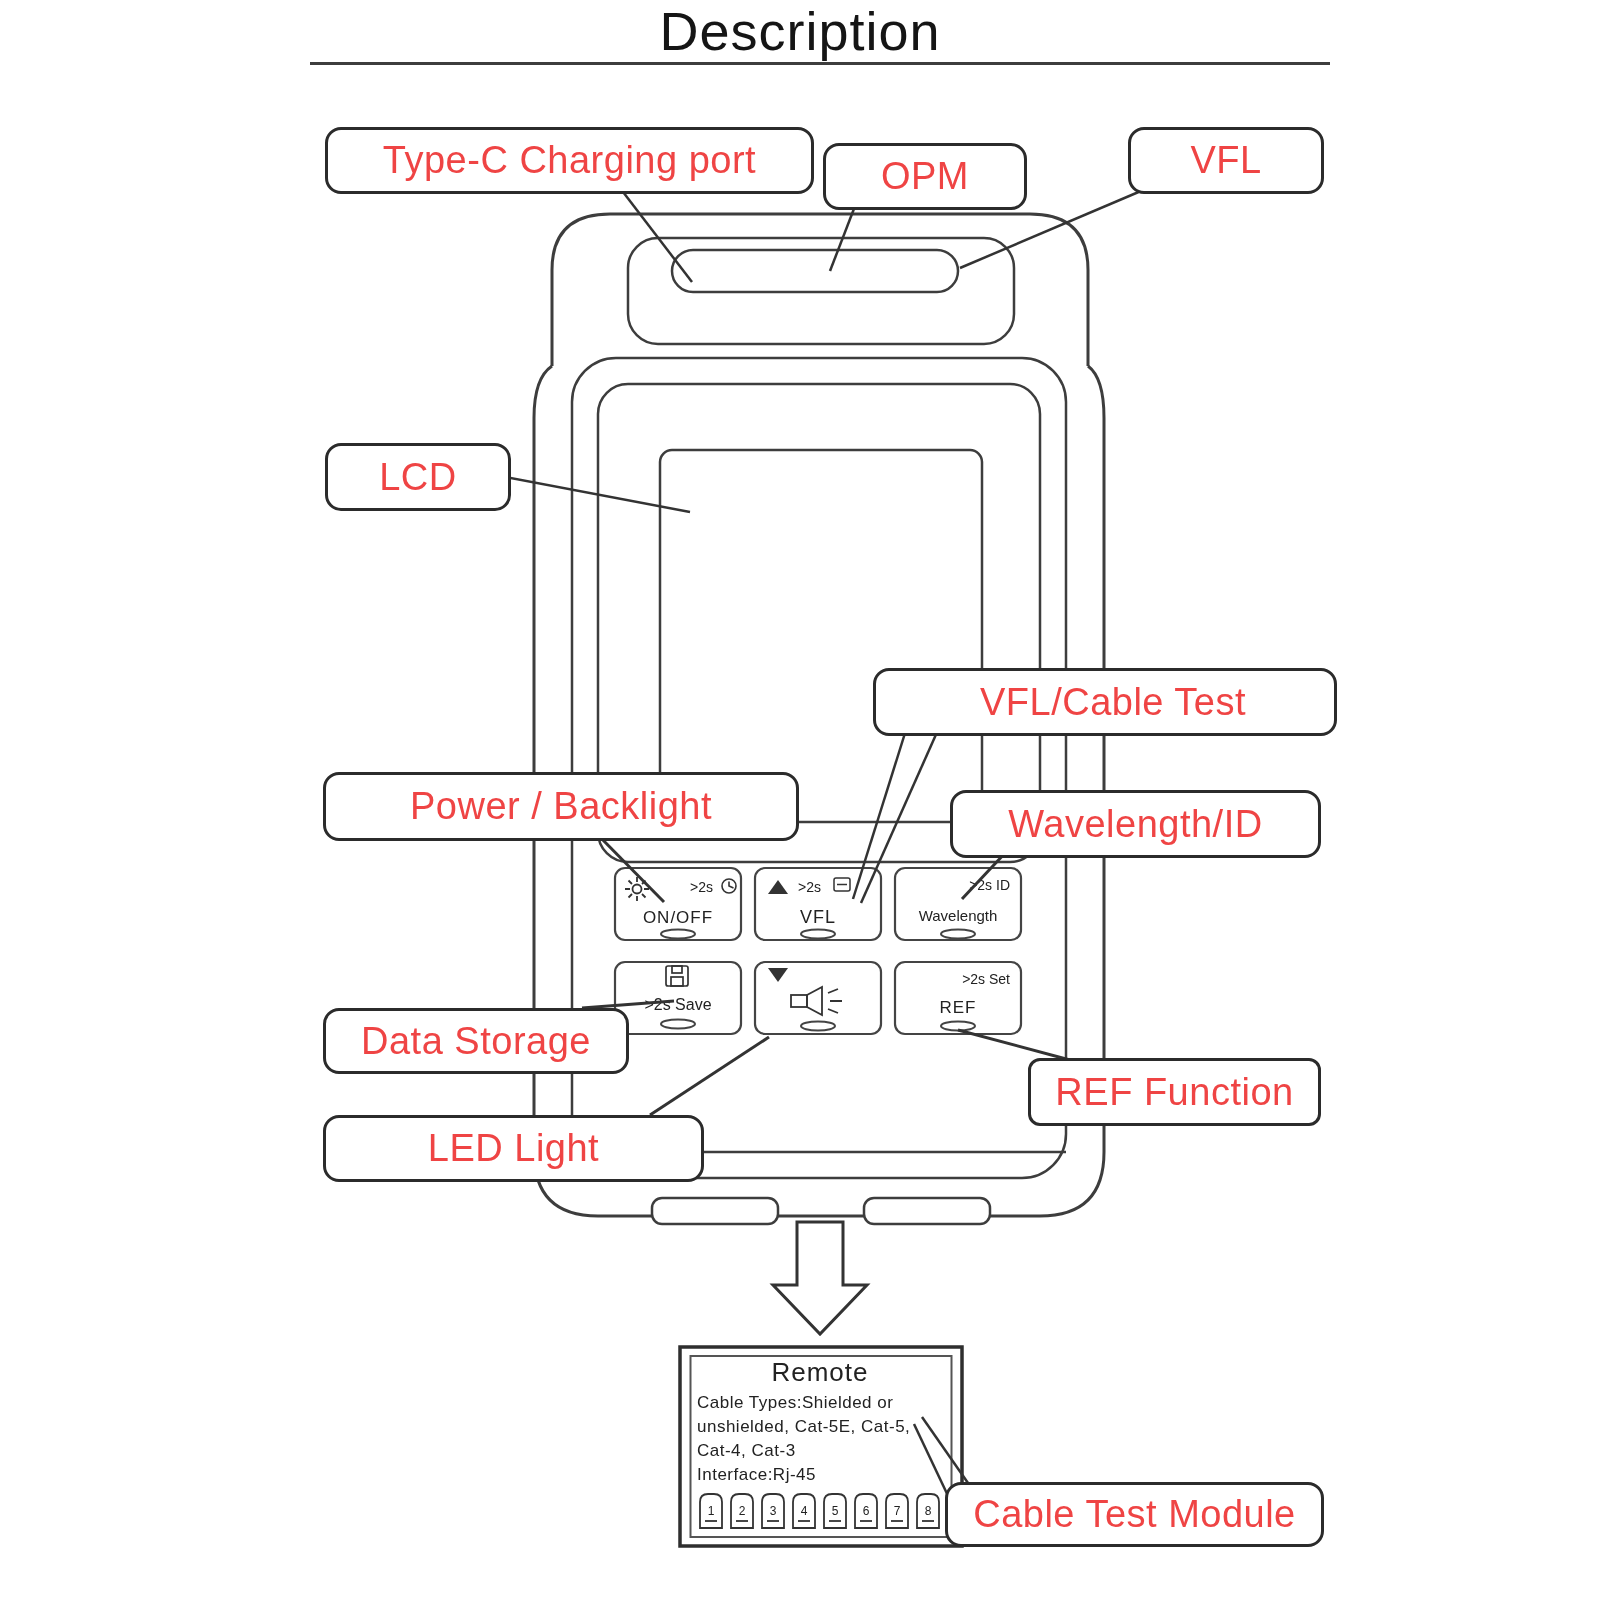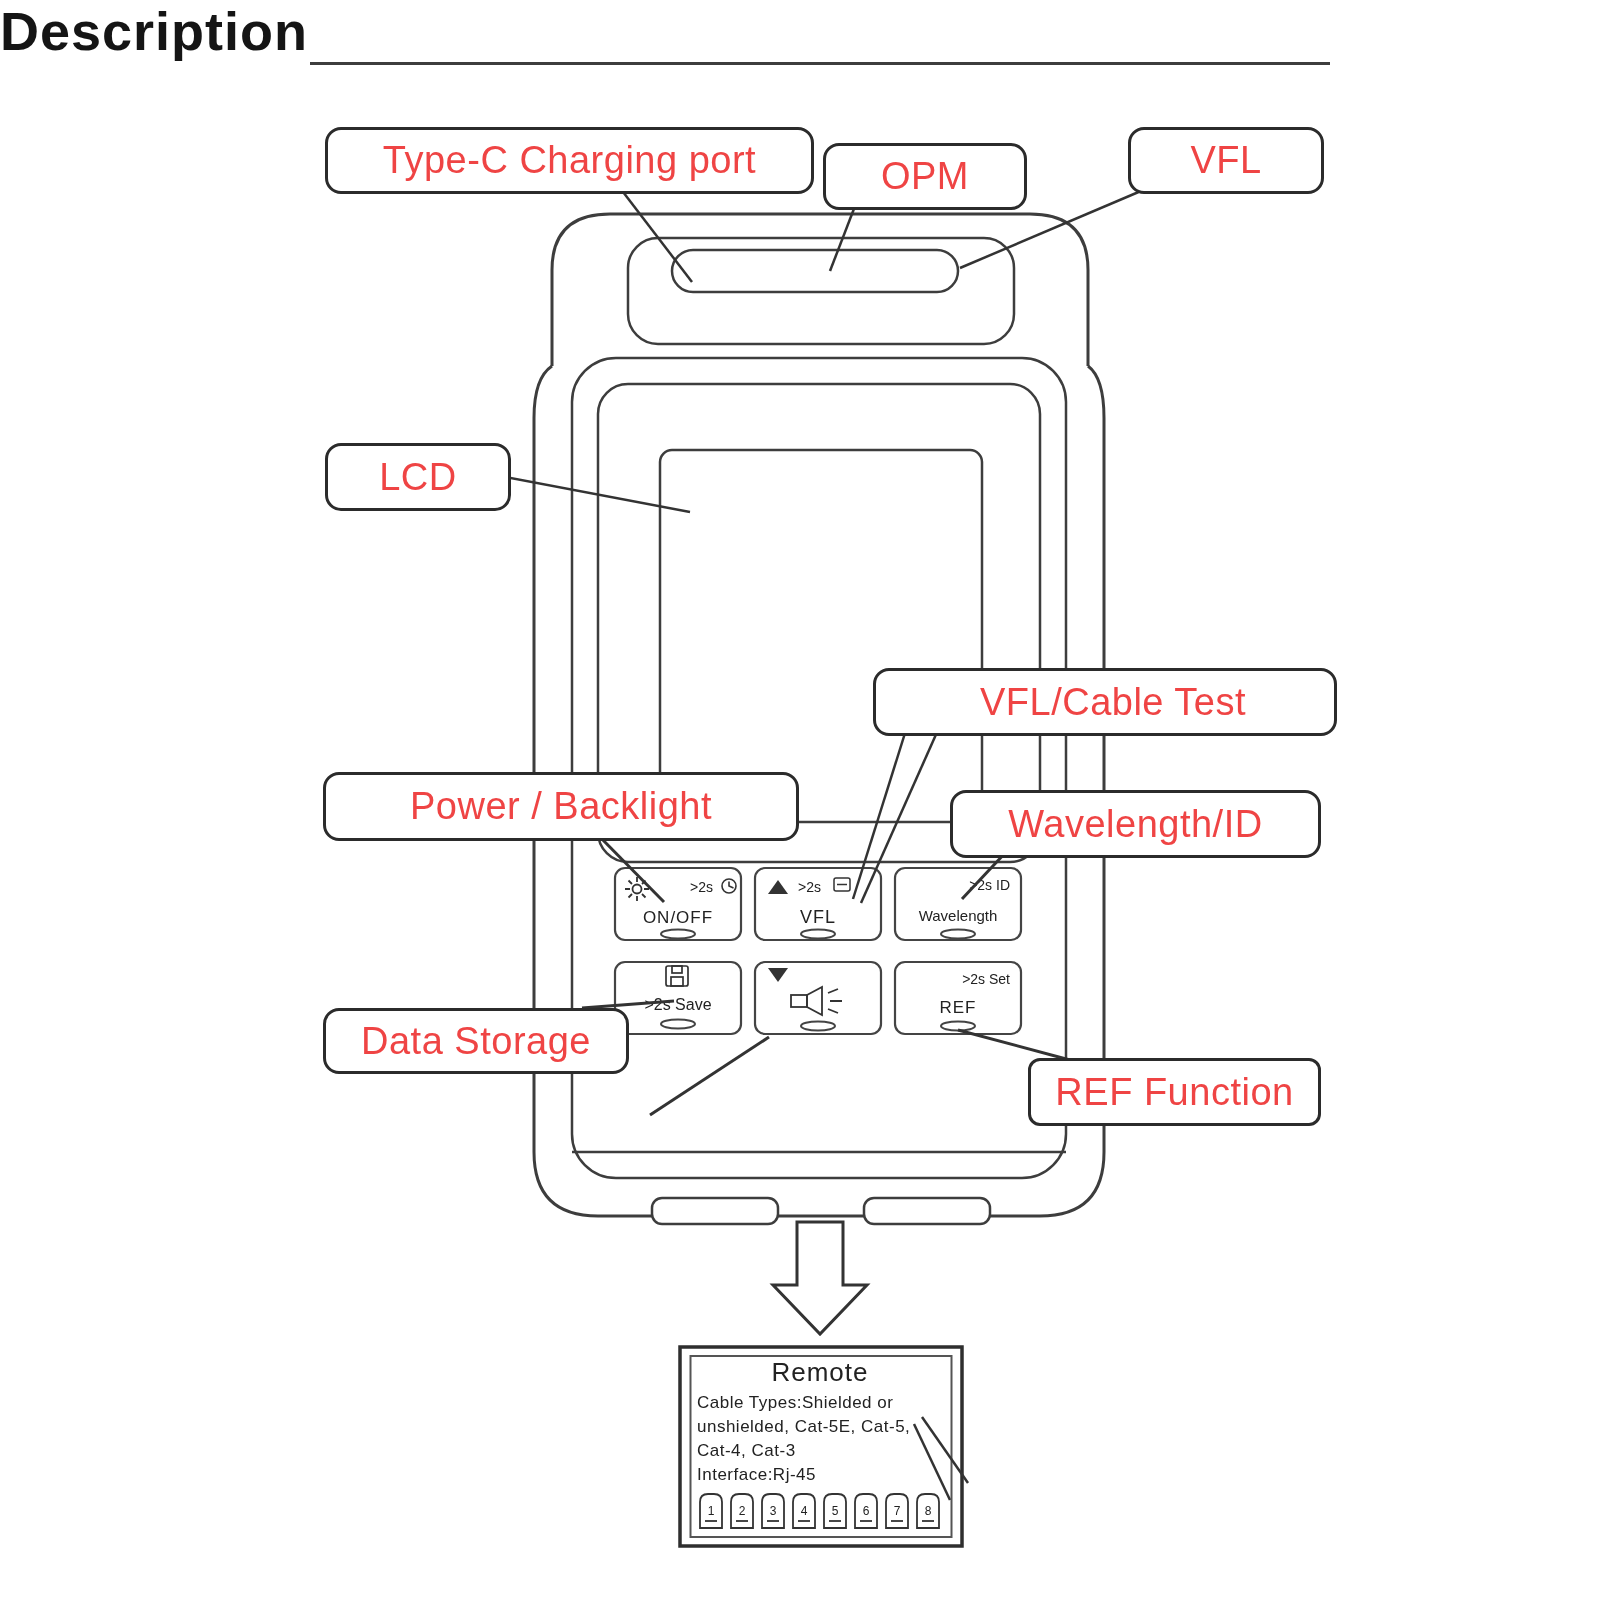--- a/index.html
+++ b/index.html
@@ -1,19 +1,19 @@
 <!DOCTYPE html>
 <html><head>
 <meta charset="utf-8">
 <style>
   html,body{margin:0;padding:0;background:#fff;}
   .canvas{position:relative;width:1600px;height:1600px;background:#fff;overflow:hidden;
           font-family:"Liberation Sans",sans-serif;}
-  .page-title{position:absolute;left:0;top:0;width:100%;
-          font-size:54px;font-weight:700;color:#151515;letter-spacing:1px;line-height:62px;}
+  .page-title{position:absolute;left:0;top:0;width:100%;text-align:center;
+          font-size:54px;font-weight:400;color:#151515;letter-spacing:1px;line-height:62px;}
   .title-rule{position:absolute;left:310px;top:62px;width:1020px;height:3px;background:#3d3d3d;}
   svg.diagram{position:absolute;left:0;top:0;z-index:1;}
   .co{position:absolute;z-index:2;background:#fff;border:3px solid #2b2b2b;border-radius:16px;
       display:flex;align-items:center;justify-content:center;
       font-size:38px;color:#ef4444;letter-spacing:.5px;white-space:nowrap;}
   .co-typec{left:325px;top:127px;width:483px;height:61px;}
   .co-opm  {left:823px;top:143px;width:198px;height:61px;}
   .co-vfl  {left:1128px;top:127px;width:190px;height:61px;}
   .co-lcd  {left:325px;top:443px;width:180px;height:62px;}
   .co-vct  {left:873px;top:668px;width:442px;height:62px;padding-left:16px;}
@@ -213,14 +213,20 @@
   </div>
   <div class="co co-wid">
     <span>Wavelength/ID</span>
   </div>
   <div class="co co-ds">
     <span>Data Storage</span>
   </div>
   <div class="co co-rf">
     <span>REF Function</span>
   </div>
+  <div class="co co-ll">
+    <span>LED Light</span>
+  </div>
+  <div class="co co-ctm">
+    <span>Cable Test Module</span>
+  </div>
 
 </div>
 
 </body></html>

